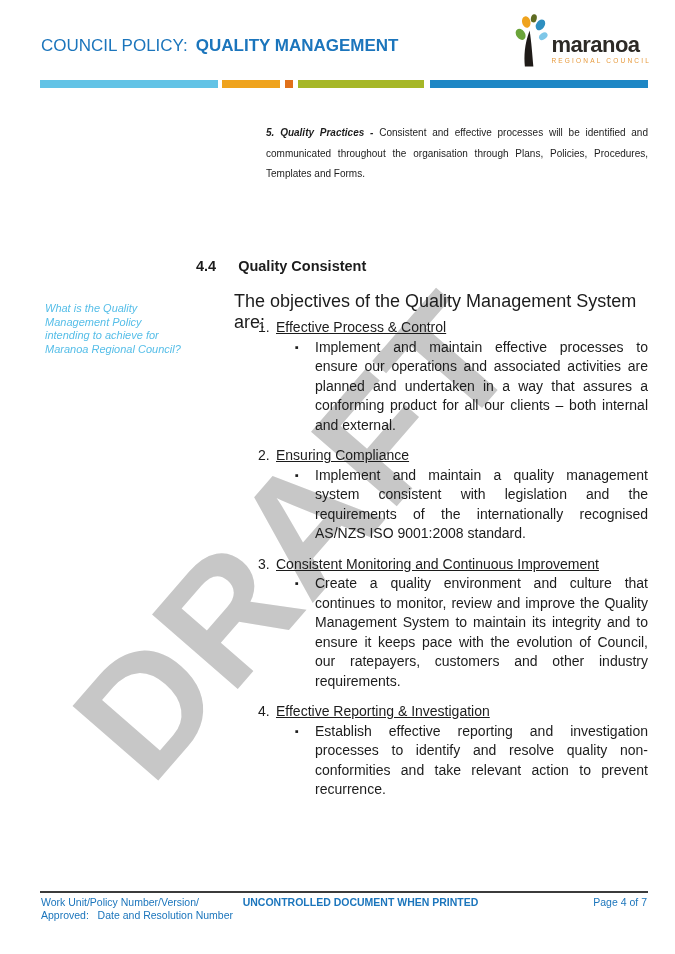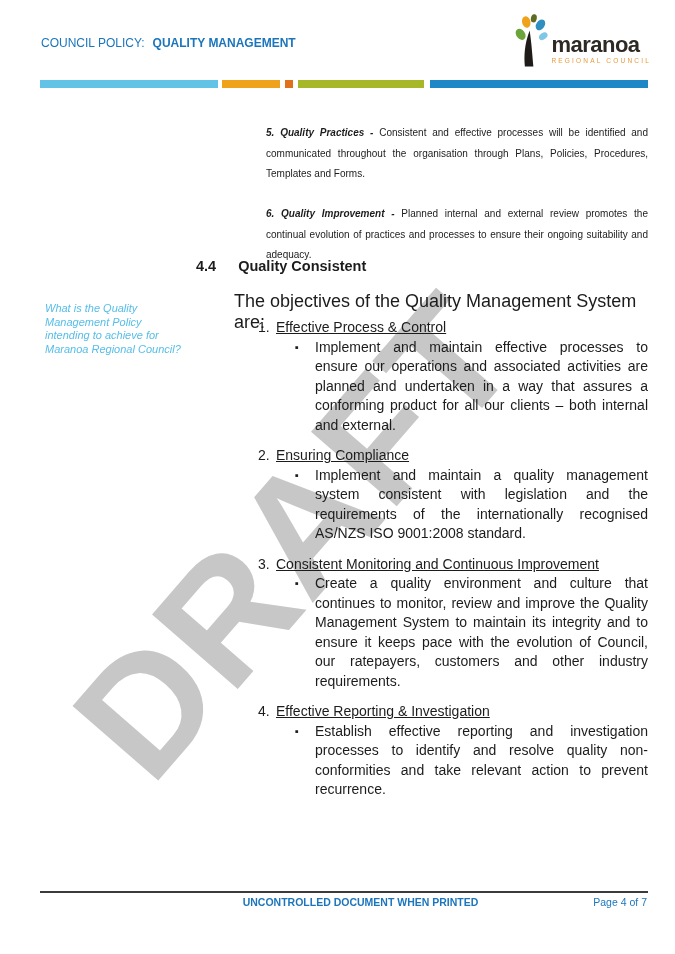--- a/index.html
+++ b/index.html
@@ -26,21 +26,21 @@
     z-index: 0;
     white-space: nowrap;
     user-select: none;
   }
   .content-layer { position: absolute; inset: 0; z-index: 1; }
 
   
   .doc-title {
     position: absolute;
     left: 41px; top: 36px;
-    font-size: 12px;
+    font-size: 17px;
     color: var(--title-blue, #1b75bc);
     white-space: nowrap;
   }
   .doc-title .bold { font-weight: bold; margin-left: 8px; }
 
   .logo {
     position: absolute;
     right: 24px; top: 13px;
     display: flex;
     align-items: flex-end;
@@ -190,21 +190,20 @@
     <div class="color-bar">
       <div class="bar-seg s1" style="background: rgb(98, 195, 230);"></div>
       <div class="bar-seg s2" style="background: rgb(239, 163, 29);"></div>
       <div class="bar-seg s3" style="background: rgb(224, 112, 26);"></div>
       <div class="bar-seg s4" style="background: rgb(166, 183, 39);"></div>
       <div class="bar-seg s5" style="background: rgb(30, 135, 197);"></div>
     </div>
 
     <p class="body-para para-5"><span class="lead">5. Quality Practices -</span> <span>Consistent and effective processes will be identified and communicated throughout the organisation through Plans, Policies, Procedures, Templates and Forms.</span></p>
 
-    <p class="body-para para-6"><span class="lead">6. Quality Improvement -</span> <span>Planned internal and external review promotes the continual evolution of practices and processes to ensure their ongoing suitability and adequacy.</span></p>
 
     <div class="margin-note">What is the Quality Management Policy intending to achieve for Maranoa Regional Council?</div>
 
     <div class="section-heading">
       <span class="sec-num">4.4</span><span class="sec-title">Quality Consistent</span>
     </div>
 
     <div class="intro-line">The objectives of the Quality Management System are:</div>
 
     <div class="objectives">
@@ -249,17 +248,19 @@
         </div>
         <div class="obj-bullet">
           <span class="bullet-glyph">▪</span>
           <div class="obj-text">Establish effective reporting and investigation processes to identify and resolve quality non-conformities and take relevant action to prevent recurrence.</div>
         </div>
       </div>
 
     </div>
 
     <div class="footer-rule"></div>
+    <div class="footer-left"><span>Work Unit/Policy Number/Version/</span>
+<span>Approved:   Date and Resolution Number</span></div>
     <div class="footer-center">UNCONTROLLED DOCUMENT WHEN PRINTED</div>
     <div class="footer-right">Page 4 of 7</div>
 
   </div>
 </div>
 
 </body></html>

